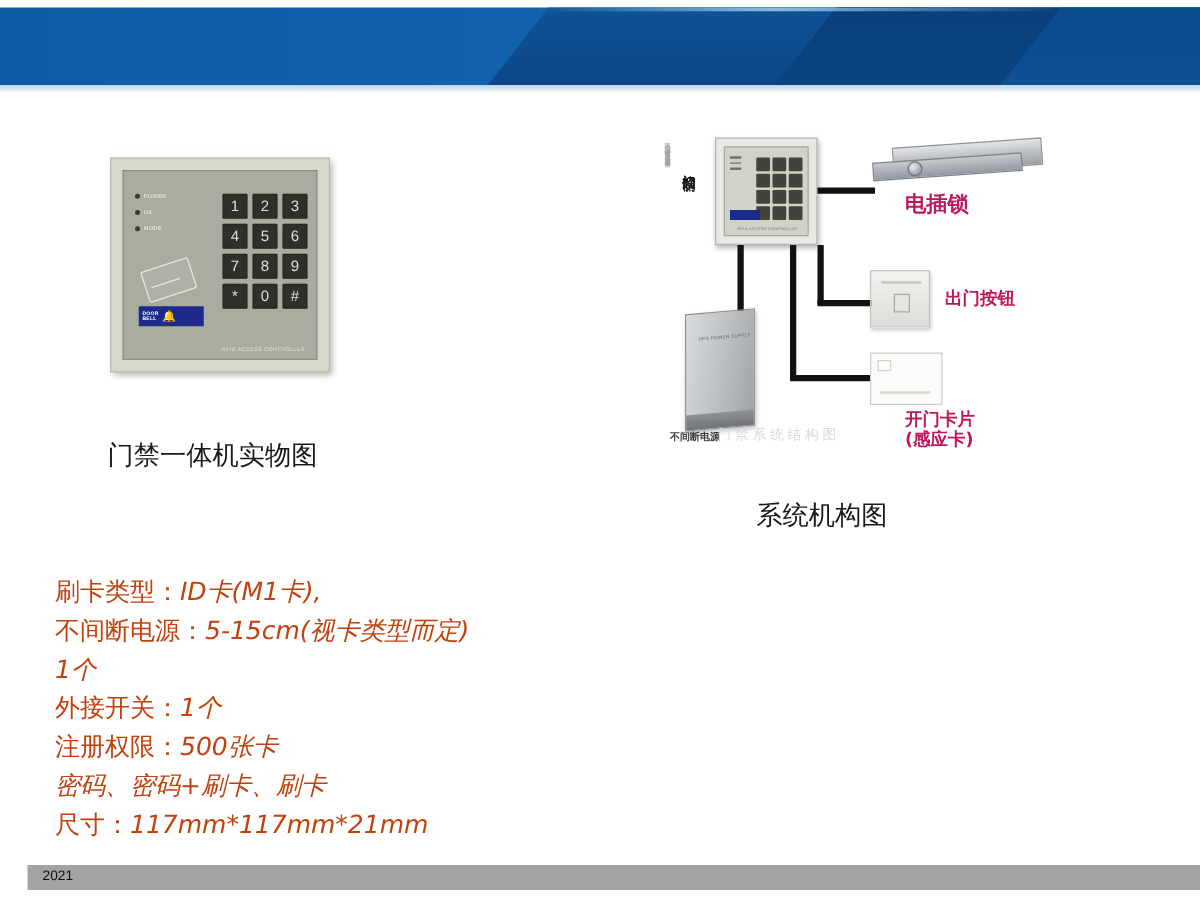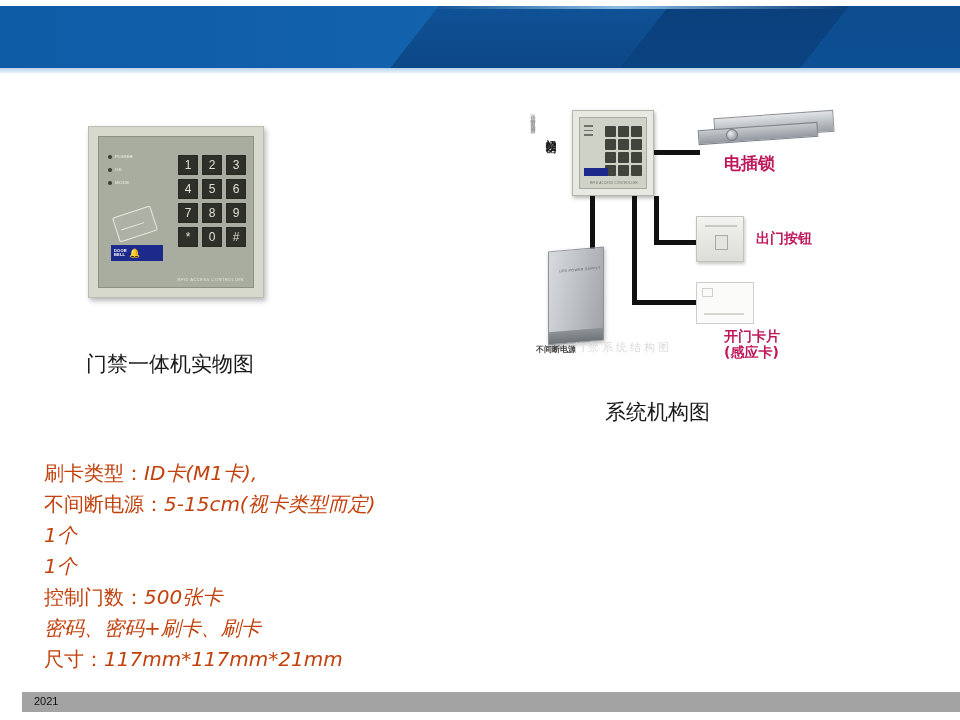--- a/index.html
+++ b/index.html
@@ -476,24 +476,25 @@
     <span class="spec-value">ID卡(M1卡),</span>
   </div>
   <div class="spec-row">
     <span class="spec-label">不间断电源：</span>
     <span class="spec-value">5-15cm(视卡类型而定)</span>
   </div>
   <div class="spec-row">
     <span class="spec-value">1个</span>
   </div>
   <div class="spec-row">
+    <span class="spec-label">外接开关：</span>
     <span class="spec-value">1个</span>
   </div>
   <div class="spec-row">
-    <span class="spec-label">控制门数：</span>
+    <span class="spec-label">注册权限：</span>
     <span class="spec-value">500张卡</span>
   </div>
   <div class="spec-row">
     <span class="spec-value">密码、密码+刷卡、刷卡</span>
   </div>
   <div class="spec-row">
     <span class="spec-label">尺寸：</span>
     <span class="spec-value">  117mm*117mm*21mm</span>
   </div>
 </div>

